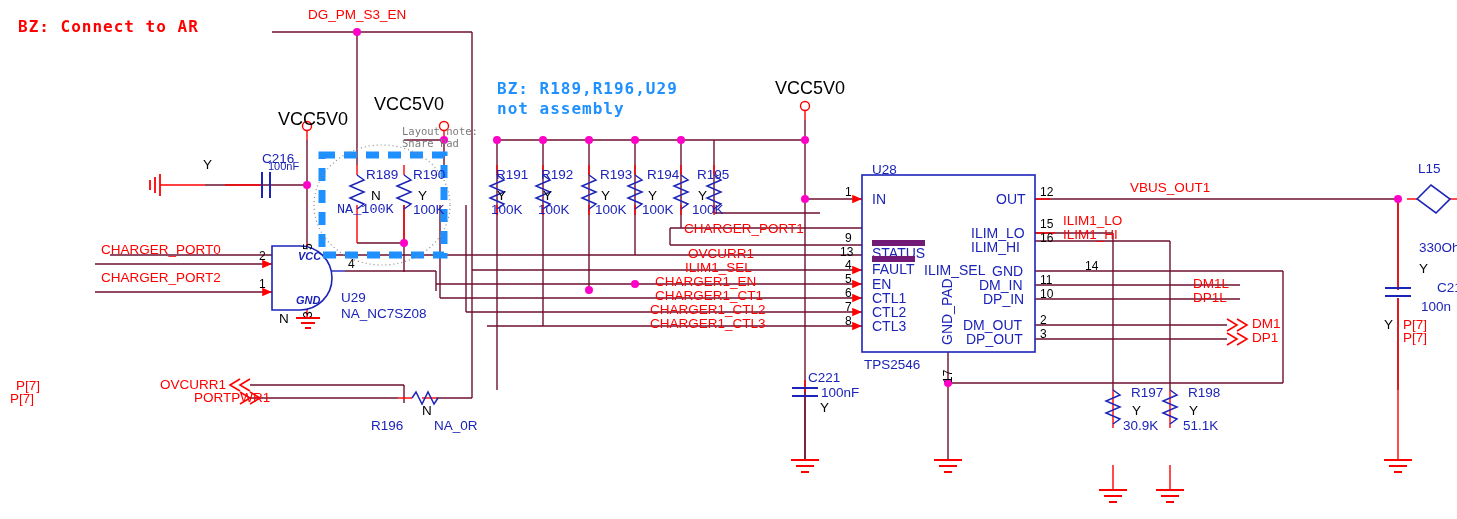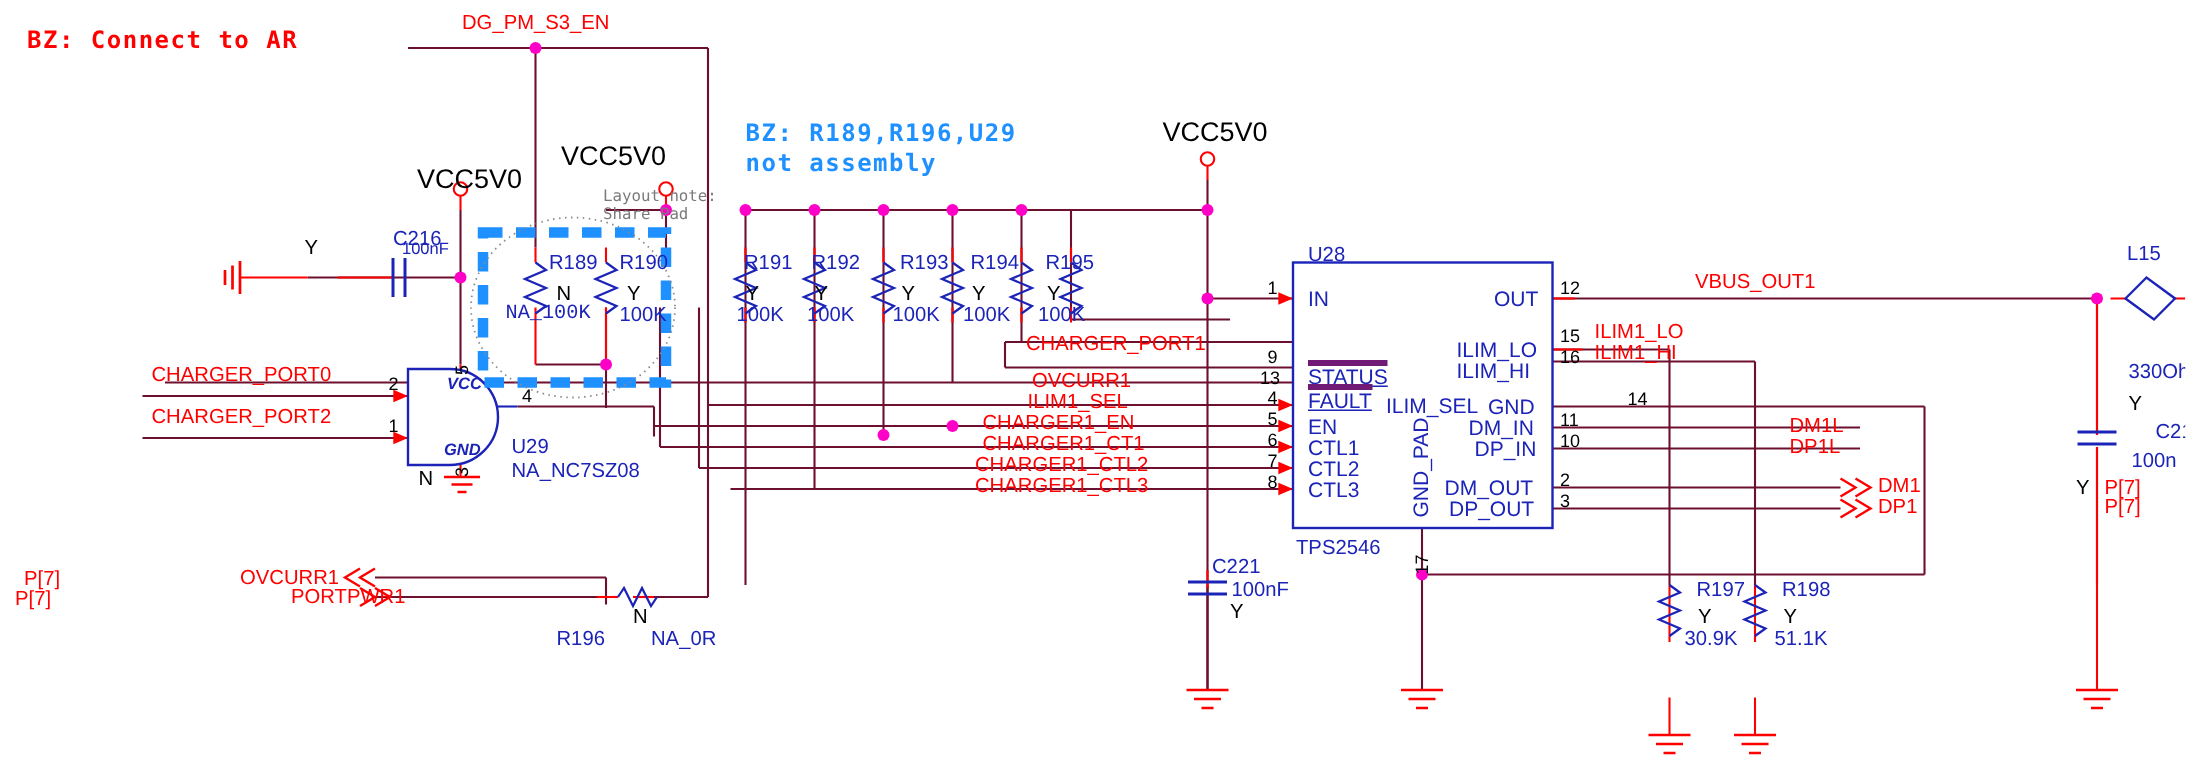--- a/index.html
+++ b/index.html
@@ -16,21 +16,21 @@
   .t12{font-size:18px;}
   .t11{font-size:11px;}
   .pin{font-size:12px;color:#000;}
   .net{font-size:13.5px;color:#ff0000;}
   .ref{font-size:13.5px;color:#1c24b8;}
   .note{font-family:"DejaVu Sans Mono", monospace;font-size:16px;font-weight:bold;color:#1e90ff;letter-spacing:1px;}
   .note-red{font-family:"DejaVu Sans Mono", monospace;font-size:16px;font-weight:bold;color:#ff0000;letter-spacing:1px;}
   .title{font-family:"DejaVu Serif", serif;font-size:21px;font-weight:bold;color:#000;letter-spacing:2px;}
   .layout-note{font-family:"DejaVu Sans Mono", monospace;font-size:10.5px;color:#7a7a7a;line-height:11px;}
   .ic-pin{font-size:14px;color:#1c24b8;font-family:"Liberation Sans",sans-serif;}
-  .ic-pin-ovl{border-top:4px solid #701a75;text-decoration:underline;}
+  .ic-pin-ovl{border-top:6px solid #701a75;}
   .vert{transform:rotate(-90deg);transform-origin:left top;}
   .sub{font-size:11px;}
 </style>
 </head>
 <body>
 
 <div id="sheet">
 
   <svg class="layer">
     <defs>

